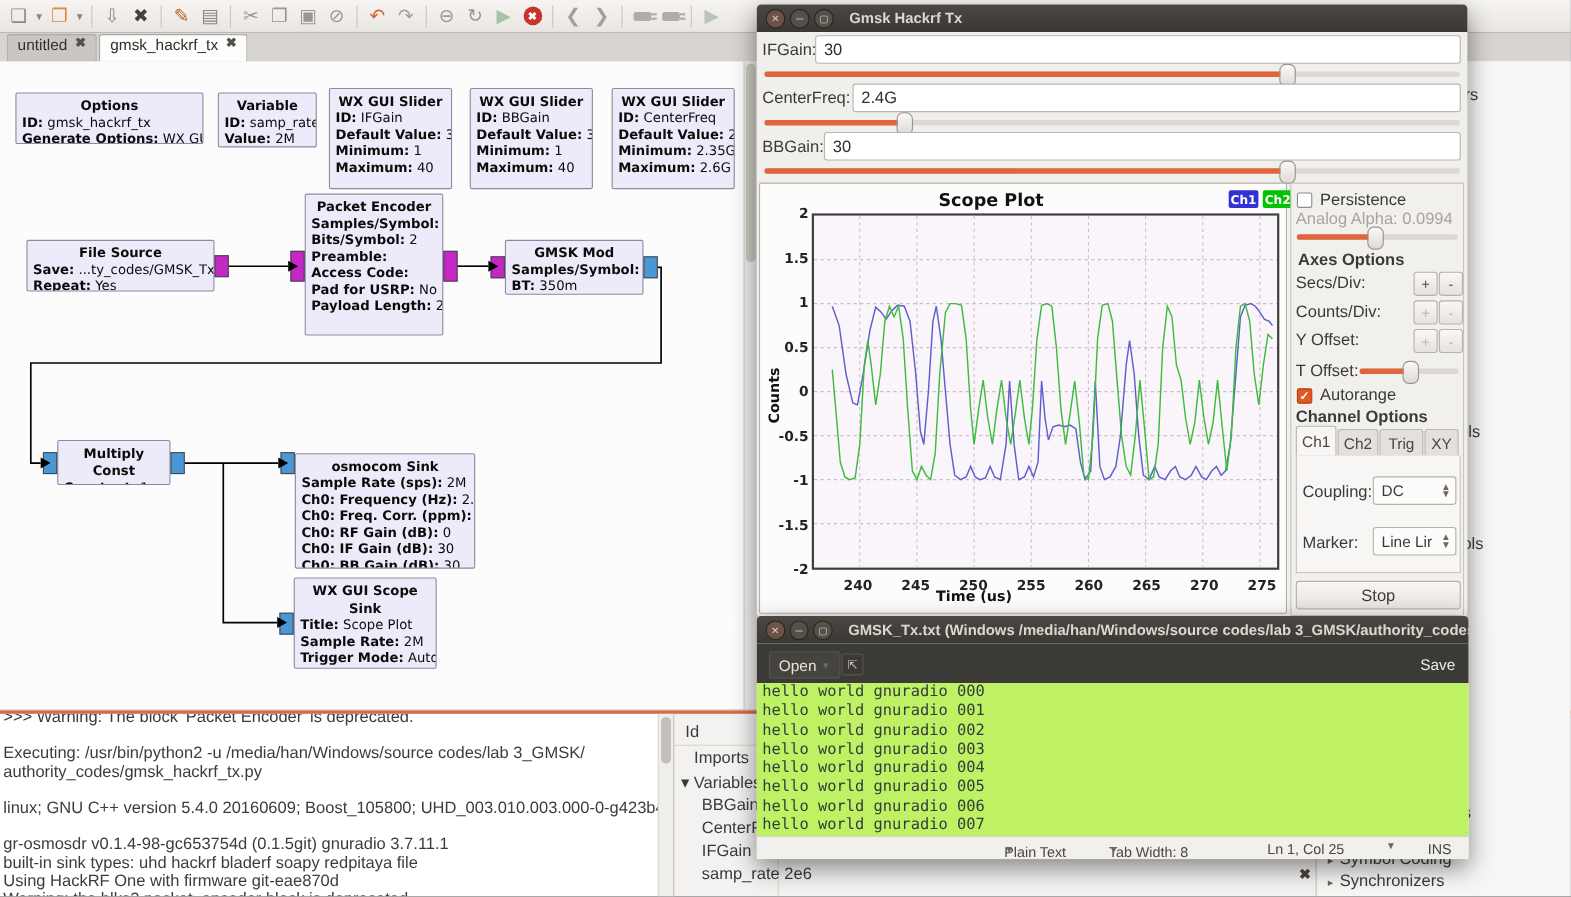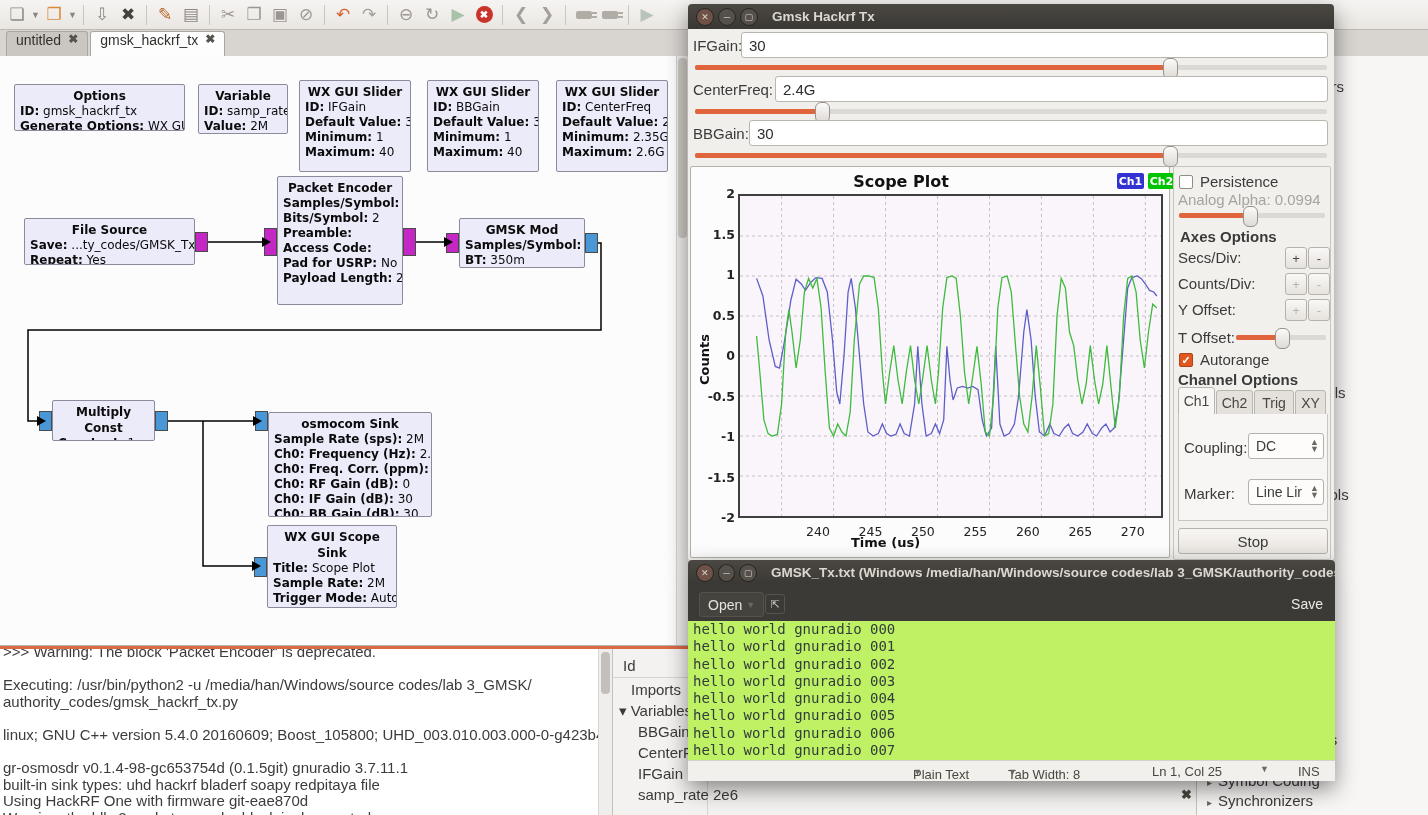--- a/index.html
+++ b/index.html
@@ -68,21 +68,21 @@
   .sl-handle{position:absolute;top:-7px;width:13px;height:19px;background:linear-gradient(#fbfaf9,#dedad5);
              border:1px solid #97938d;border-radius:6px;}
   #scopepanel{position:absolute;left:2px;top:162px;width:480px;height:392px;background:#fdfcfc;
               border:1px solid #b3afa9;border-radius:2px;box-sizing:border-box;}
   #scopetitle{position:absolute;left:0px;top:5px;width:420px;text-align:center;font-family:"DejaVu Sans",sans-serif;
               font-size:16px;font-weight:bold;color:#111;}
   .legbadge{position:absolute;width:27px;height:16px;font-size:11px;font-weight:bold;color:#fff;
             display:flex;align-items:center;justify-content:center;border-radius:2px;font-family:"DejaVu Sans",sans-serif;}
   #plot{position:absolute;left:47px;top:27px;width:425px;height:324px;background:#faf5fa;border:2px solid #3f3f3f;box-sizing:border-box;}
   .ytick{position:absolute;width:36px;text-align:right;font-family:"DejaVu Sans",sans-serif;font-size:12.5px;font-weight:bold;color:#222;}
-  .xtick{position:absolute;width:40px;text-align:center;font-family:"DejaVu Sans",sans-serif;font-size:12.5px;font-weight:normal;color:#222;margin-left:38px;}
+  .xtick{position:absolute;width:40px;text-align:center;font-family:"DejaVu Sans",sans-serif;font-size:12.5px;font-weight:bold;color:#222;}
   #ylab{position:absolute;left:-12px;top:185px;transform:rotate(-90deg);font-family:"DejaVu Sans",sans-serif;
         font-size:13px;font-weight:bold;color:#111;}
   #xlab{position:absolute;left:160px;top:368px;font-family:"DejaVu Sans",sans-serif;font-size:13px;font-weight:bold;color:#111;}
   
   #scopectls{position:absolute;left:485px;top:162px;width:158px;height:394px;background:#f2f0ed;
              border:1px solid #c8c4be;border-radius:2px;box-sizing:border-box;font-size:15px;color:#3a3a3a;}
   .chk{position:absolute;width:14px;height:14px;background:#fff;border:1px solid #908c85;border-radius:2px;box-sizing:border-box;}
   .chk.on{background:#e2591f;border-color:#b04314;color:#fff;font-size:11px;font-weight:bold;
           display:flex;align-items:center;justify-content:center;}
   .grp{position:absolute;font-weight:bold;color:#3a3a3a;}

